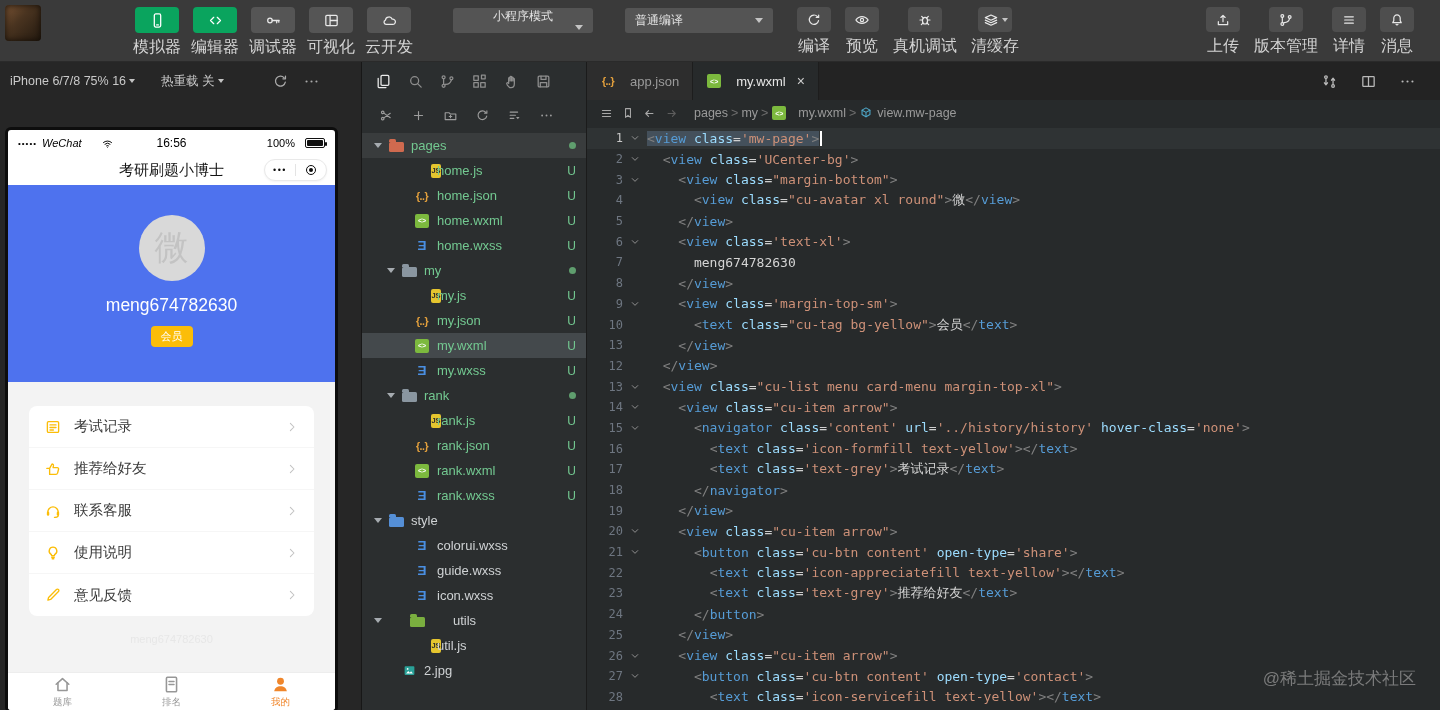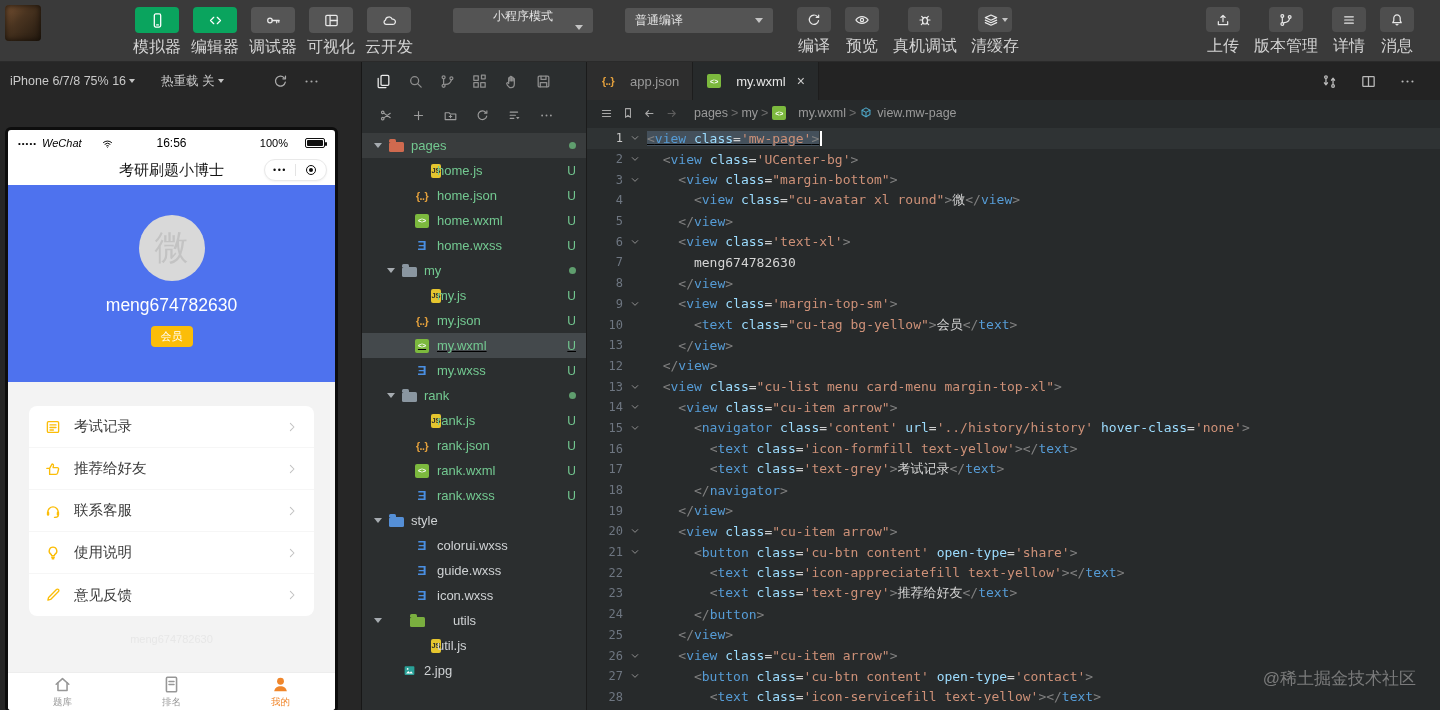--- a/index.html
+++ b/index.html
@@ -38,21 +38,21 @@
   .icon-btn { color:#a9a9a9; display:flex; align-items:center; cursor:default; }
 
   
   .phone-wrap { padding:30px 0 0 8px; }
   .phone { width:327px; height:580px; background:#fff; border-radius:3px; overflow:hidden;
     box-shadow:0 0 0 3px #0d0d0d; display:flex; flex-direction:column; position:relative; }
   .p-status { height:26px; display:flex; align-items:center; padding:0 10px; font-size:11px; color:#000; flex:none; }
   .p-signal { font-size:8px; letter-spacing:1px; margin-right:5px; }
   .p-carrier { margin-right:19px;font-style:italic; }
   .p-time { position:absolute; left:0; right:0; text-align:center; font-size:12px; }
-  .p-batt-wrap { margin-left:auto; display:flex; align-items:center; gap:17px; z-index:1; }
+  .p-batt-wrap { margin-left:auto; display:flex; align-items:center; gap:10px; z-index:1; }
   .battery { width:20px; height:10px; border:1px solid #111; border-radius:2px; position:relative; }
   .battery::before { content:''; position:absolute; inset:1px; background:#111; border-radius:1px; }
   .battery::after { content:''; position:absolute; right:-3px; top:2.5px; width:2px; height:4px; background:#111; border-radius:1px; }
   .p-nav { height:29px; position:relative; display:flex; align-items:center; justify-content:center;
     font-size:15px; color:#141414; flex:none; }
   .capsule { position:absolute; right:8px; top:3px; width:63px; height:22px; background:#fff;
     border:1px solid #e9e9e9; border-radius:12px; display:flex; align-items:center; box-shadow:0 1px 2px rgba(0,0,0,.05); }
   .cap-dots { flex:1; text-align:center; font-size:9px; letter-spacing:1.5px; color:#0d0d0d; }
   .cap-div { width:1px; height:12px; background:#e4e4e4; }
   .cap-circle { flex:1; display:flex; justify-content:center; align-items:center; }
@@ -122,21 +122,21 @@
   .code { flex:1; overflow:hidden; font-family:"DejaVu Sans Mono","Liberation Mono",monospace; font-size:13px; padding-top:2px; }
   .code-line { height:20.7px; display:flex; align-items:center; }
   .code-line.cur { background:#30343600; }
   .code-line.cur { background:#2f3334; }
   .lnum { width:36px; text-align:right; color:#6e7681; font-size:12px; flex:none; }
   .code-line.cur .lnum { color:#c8c8c8; }
   .fold { width:24px; flex:none; display:flex; justify-content:center; color:#9b9b9b; }
   .code-text { white-space:pre; }
   .tk-p { color:#808080; } .tk-t { color:#569cd6; } .tk-a { color:#9cdcfe; }
   .tk-e { color:#cfcfcf; } .tk-s { color:#ce9178; } .tk-x { color:#d4d4d4; }
-  .sel { background:#44505b;text-decoration:underline; }
+  .sel { background:#44505b; }
   .cursor { display:inline-block; width:1.5px; height:15px; background:#fff; vertical-align:text-bottom; margin-left:1px; }
   .editor-watermark { position:absolute; right:24px; bottom:20px; color:#8f8f8f; font-size:17px; opacity:.8; }
 </style>
 </head>
 <body>
 
 <div class="app">
 
   <div class="toolbar">
     <div class="avatar"></div>

